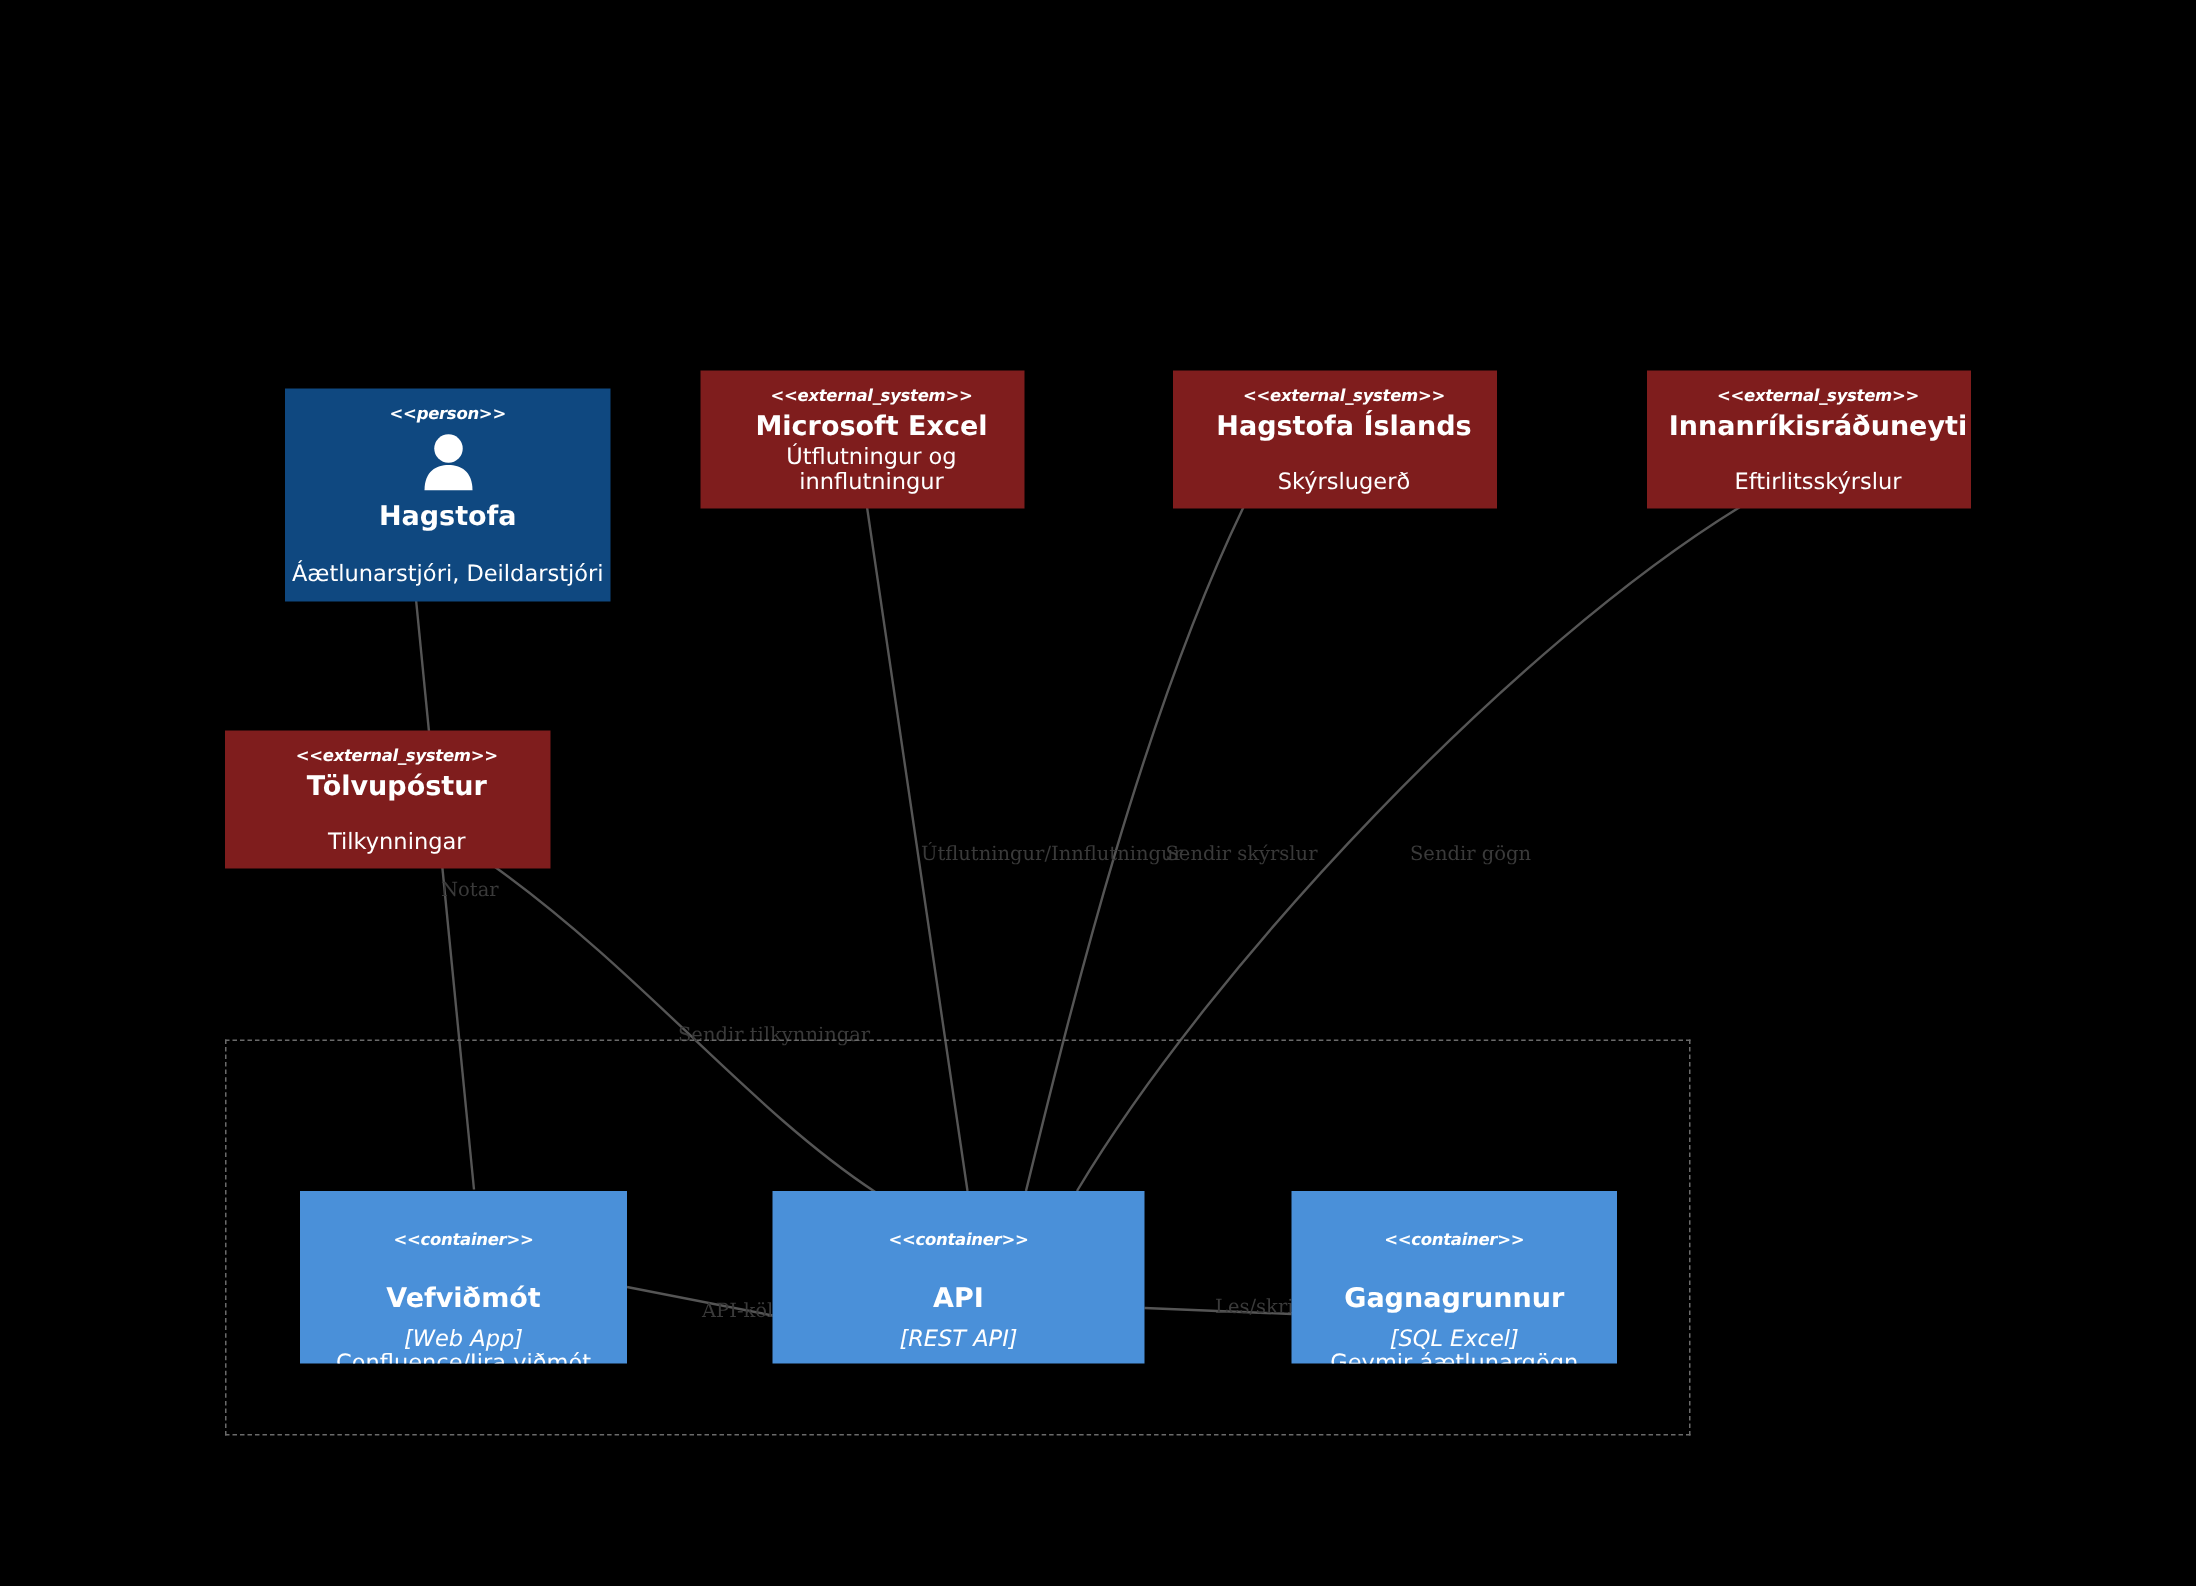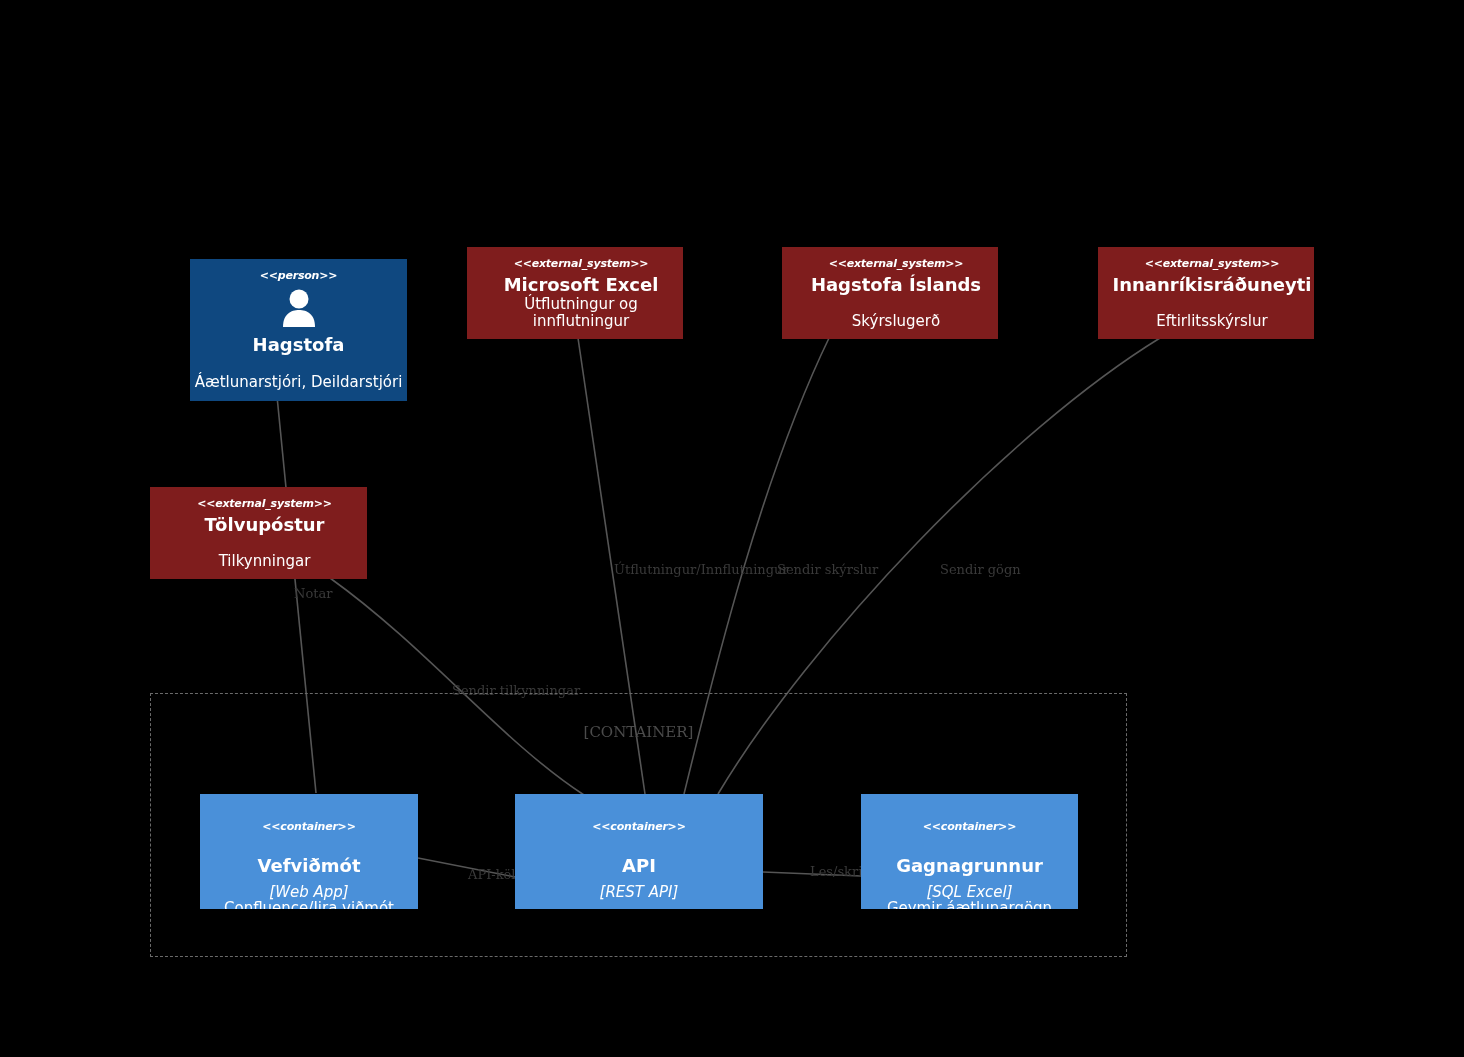--- a/index.html
+++ b/index.html
@@ -152,21 +152,20 @@
 
   <div class="edge-label" style="left:294px; top:586px;">Notar</div>
   <div class="edge-label" style="left:452px; top:683px;">Sendir tilkynningar</div>
   <div class="edge-label" style="left:614px; top:562px;">Útflutningur/Innflutningur</div>
   <div class="edge-label" style="left:777px; top:562px;">Sendir skýrslur</div>
   <div class="edge-label" style="left:940px; top:562px;">Sendir gögn</div>
   <div class="edge-label" style="left:468px; top:867px;">API-köll</div>
   <div class="edge-label" style="left:810px; top:864px;">Les/skrifar</div>
 
   <div class="boundary"></div>
-  <div class="boundary-subtitle">[CONTAINER]</div>
 
   <div class="node person" style="left:150px; top:259px; width:217px; height:142px;margin-left:40px;">
     <div class="stereotype">&lt;&lt;person&gt;&gt;</div>
     <div class="person-icon">
       <svg width="40" height="38" viewBox="0 0 40 38" aria-hidden="true">
         <circle cx="20" cy="10" r="9.5" fill="#ffffff"></circle>
         <path d="M4 38 C4 25 12 21 20 21 C28 21 36 25 36 38 Z" fill="#ffffff"></path>
       </svg>
     </div>
     <div class="title">Hagstofa</div>

